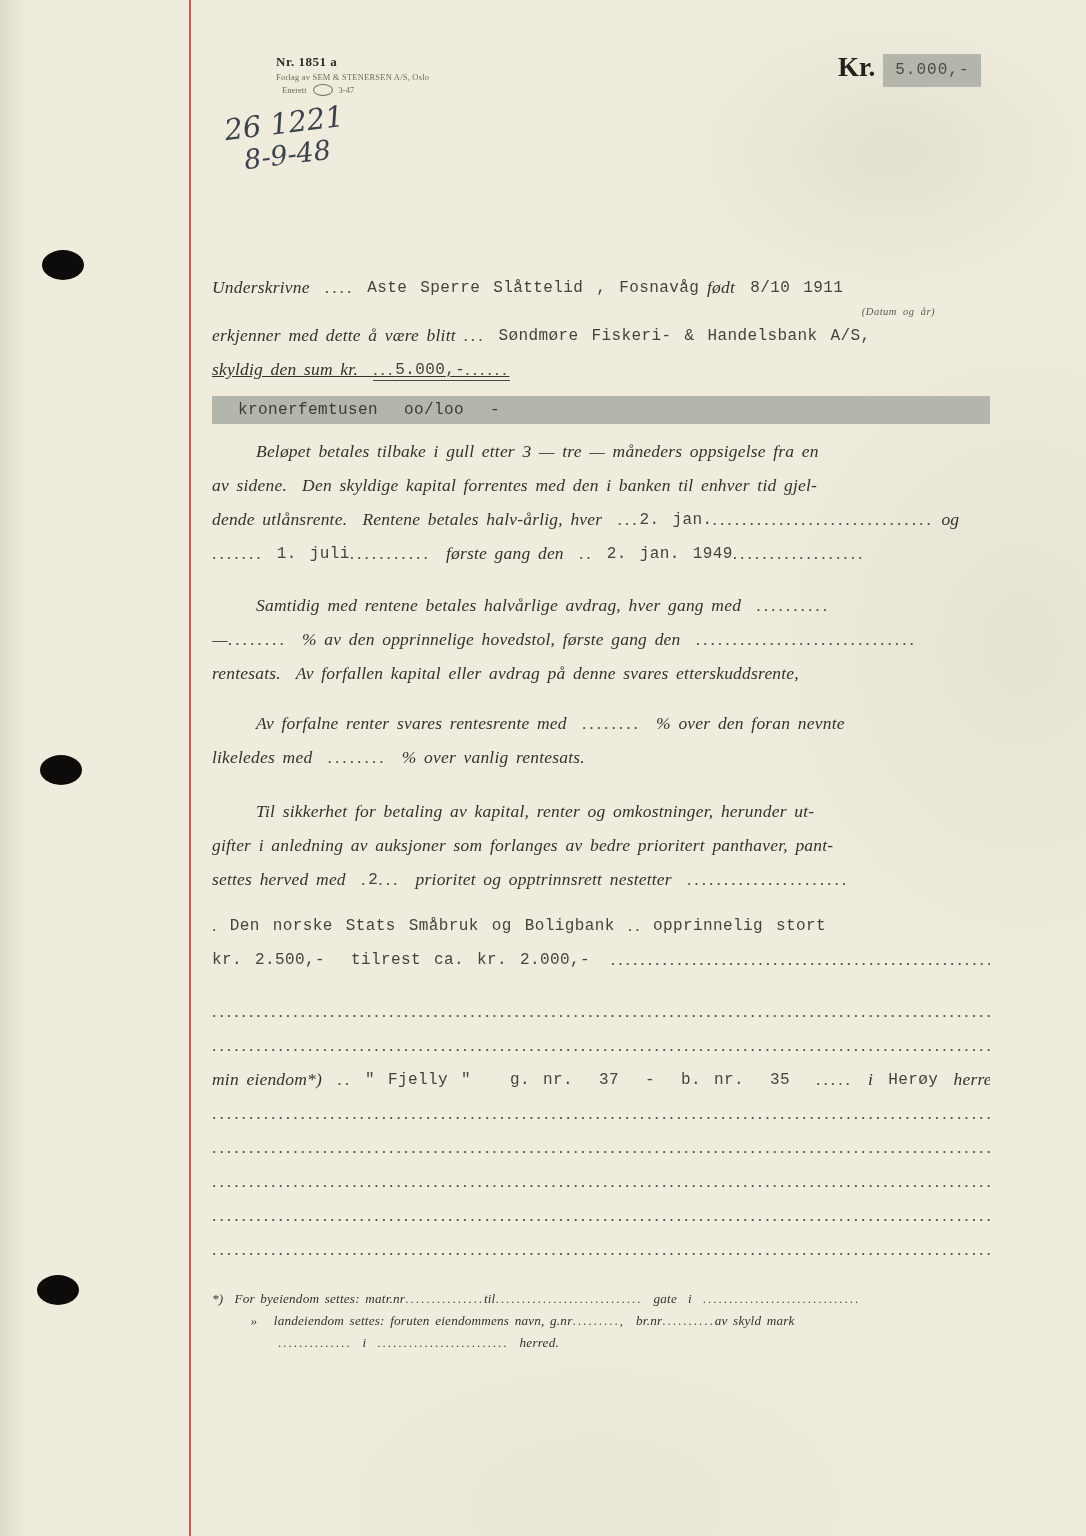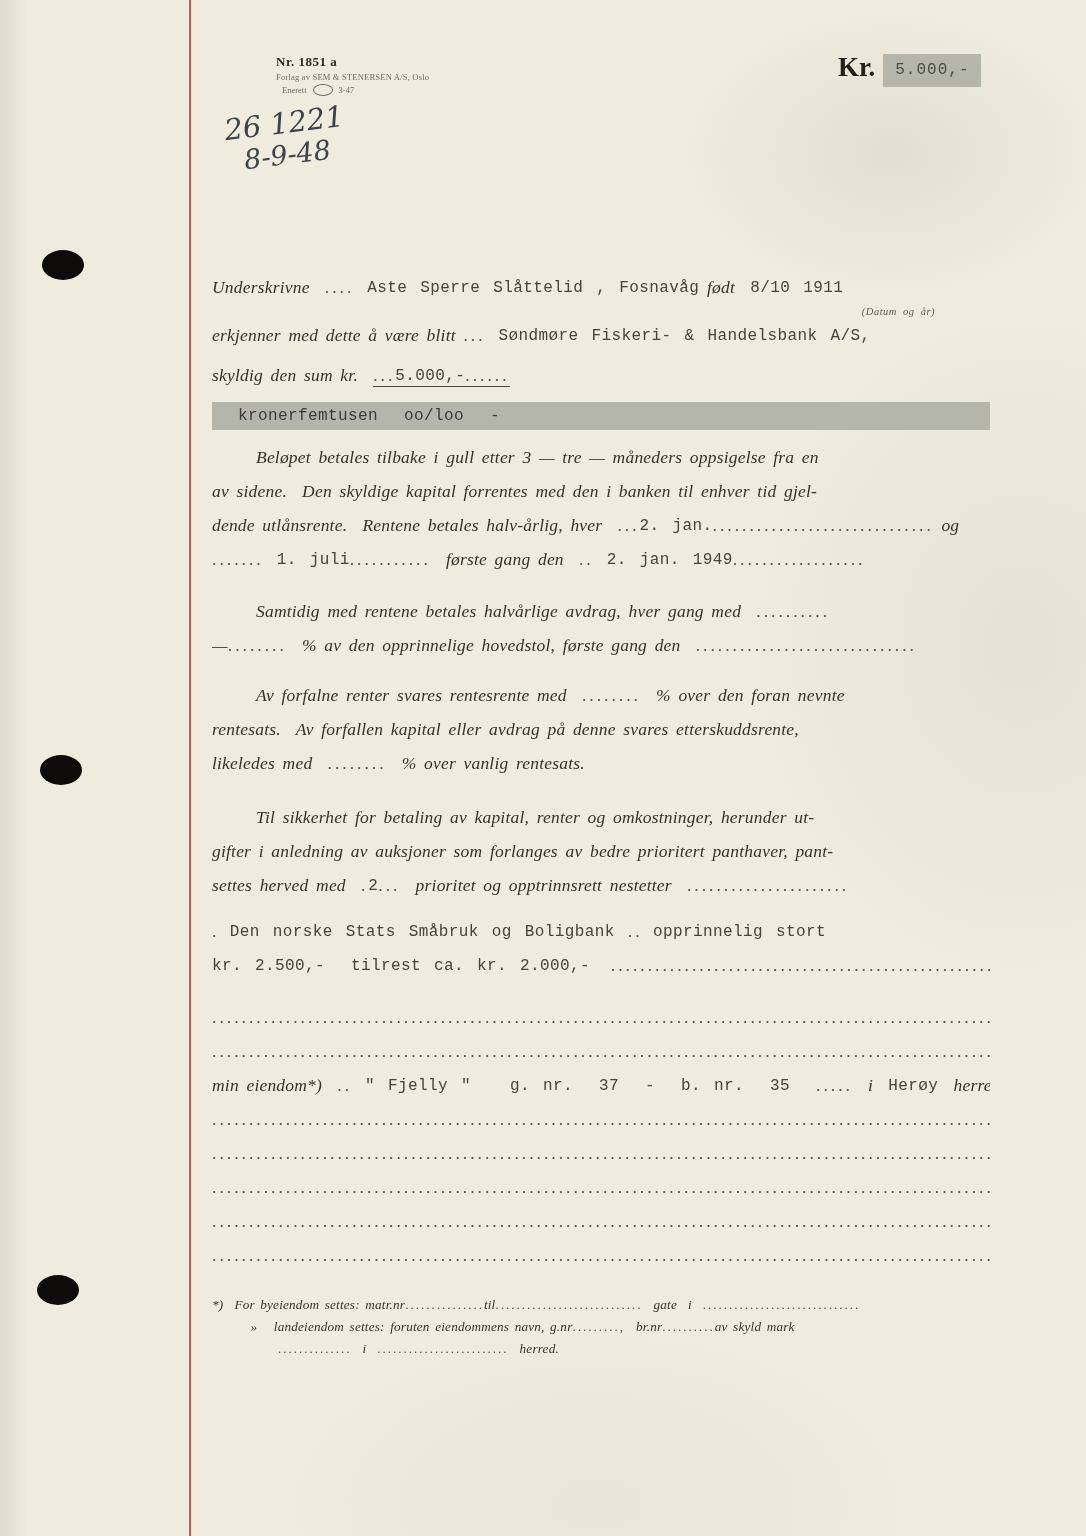--- a/index.html
+++ b/index.html
@@ -97,30 +97,30 @@
     <span class="amtband">
       <span class="amt">5.000,-</span>
     </span>
   </div>
 
 
   <div class="form-body">
       <div class="line"><span class="seg-p">Underskrivne  </span><span class="seg-d">....</span><span class="seg-t"> Aste Sperre Slåttelid , Fosnavåg</span><span class="seg-p"> født  </span><span class="seg-t">8/10 1911</span></div>
       <div class="line datum"><span class="seg-n">(Datum og år)</span></div>
       <div class="line"><span class="seg-p">erkjenner med dette å være blitt </span><span class="seg-d">...</span><span class="seg-t"> Søndmøre Fiskeri- &amp; Handelsbank A/S,</span></div>
-      <div class="line" style="margin-top: 6px;"><span class="seg-p">skyldig den sum kr.  </span><span class="seg-d u">...</span><span class="seg-t u">5.000,-</span><span class="seg-d u">......</span></div>
+      <div class="line" style=" text-decoration: underline;"><span class="seg-p">skyldig den sum kr.  </span><span class="seg-d u">...</span><span class="seg-t u">5.000,-</span><span class="seg-d u">......</span></div>
       <div class="line band" style="margin-top: 10px;"><span class="seg-t">  kronerfemtusen  oo/loo  -</span></div>
       <div class="line indent" style="margin-top: 10px;"><span class="seg-p">Beløpet betales tilbake i gull etter 3 — tre — måneders oppsigelse fra en</span></div>
       <div class="line"><span class="seg-p">av sidene.  Den skyldige kapital forrentes med den i banken til enhver tid gjel-</span></div>
       <div class="line"><span class="seg-p">dende utlånsrente.  Rentene betales halv-årlig, hver  </span><span class="seg-d">...</span><span class="seg-t">2. jan.</span><span class="seg-d">..............................</span><span class="seg-p"> og</span></div>
       <div class="line"><span class="seg-d">.......</span><span class="seg-t"> 1. juli</span><span class="seg-d">...........</span><span class="seg-p">  første gang den  </span><span class="seg-d">..</span><span class="seg-t"> 2. jan. 1949</span><span class="seg-d">..................</span></div>
       <div class="line indent" style="margin-top: 18px;"><span class="seg-p">Samtidig med rentene betales halvårlige avdrag, hver gang med  </span><span class="seg-d">..........</span></div>
       <div class="line"><span class="seg-p">—</span><span class="seg-d">........</span><span class="seg-p">  % av den opprinnelige hovedstol, første gang den  </span><span class="seg-d">..............................</span></div>
+      <div class="line"><span class="seg-p">rentesats.  Av forfallen kapital eller avdrag på denne svares etterskuddsrente,</span></div>
       <div class="line indent" style="margin-top: 16px;"><span class="seg-p">Av forfalne renter svares rentesrente med  </span><span class="seg-d">........</span><span class="seg-p">  % over den foran nevnte</span></div>
-      <div class="line"><span class="seg-p">rentesats.  Av forfallen kapital eller avdrag på denne svares etterskuddsrente,</span></div>
       <div class="line"><span class="seg-p">likeledes med  </span><span class="seg-d">........</span><span class="seg-p">  % over vanlig rentesats.</span></div>
       <div class="line indent" style="margin-top: 20px;"><span class="seg-p">Til sikkerhet for betaling av kapital, renter og omkostninger, herunder ut-</span></div>
       <div class="line"><span class="seg-p">gifter i anledning av auksjoner som forlanges av bedre prioritert panthaver, pant-</span></div>
       <div class="line"><span class="seg-p">settes herved med  </span><span class="seg-d">.</span><span class="seg-t">2</span><span class="seg-d">...</span><span class="seg-p">  prioritet og opptrinnsrett nestetter  </span><span class="seg-d">......................</span></div>
       <div class="line" style="margin-top: 12px;"><span class="seg-d">. </span><span class="seg-t">Den norske Stats Småbruk og Boligbank </span><span class="seg-d">.. </span><span class="seg-t">opprinnelig stort</span></div>
       <div class="line"><span class="seg-t">kr. 2.500,-  tilrest ca. kr. 2.000,-</span><span class="seg-d">  ............................................................</span></div>
       <div class="line" style="margin-top: 18px;"><span class="seg-d">................................................................................................................</span></div>
       <div class="line"><span class="seg-d">................................................................................................................</span></div>
       <div class="line"><span class="seg-p">min eiendom*)  </span><span class="seg-d">..</span><span class="seg-t"> " Fjelly "   g. nr.  37  -  b. nr.  35  </span><span class="seg-d">.....</span><span class="seg-p">  i  </span><span class="seg-t">Herøy</span><span class="seg-p">  herred.</span></div>
       <div class="line"><span class="seg-d">................................................................................................................</span></div>

